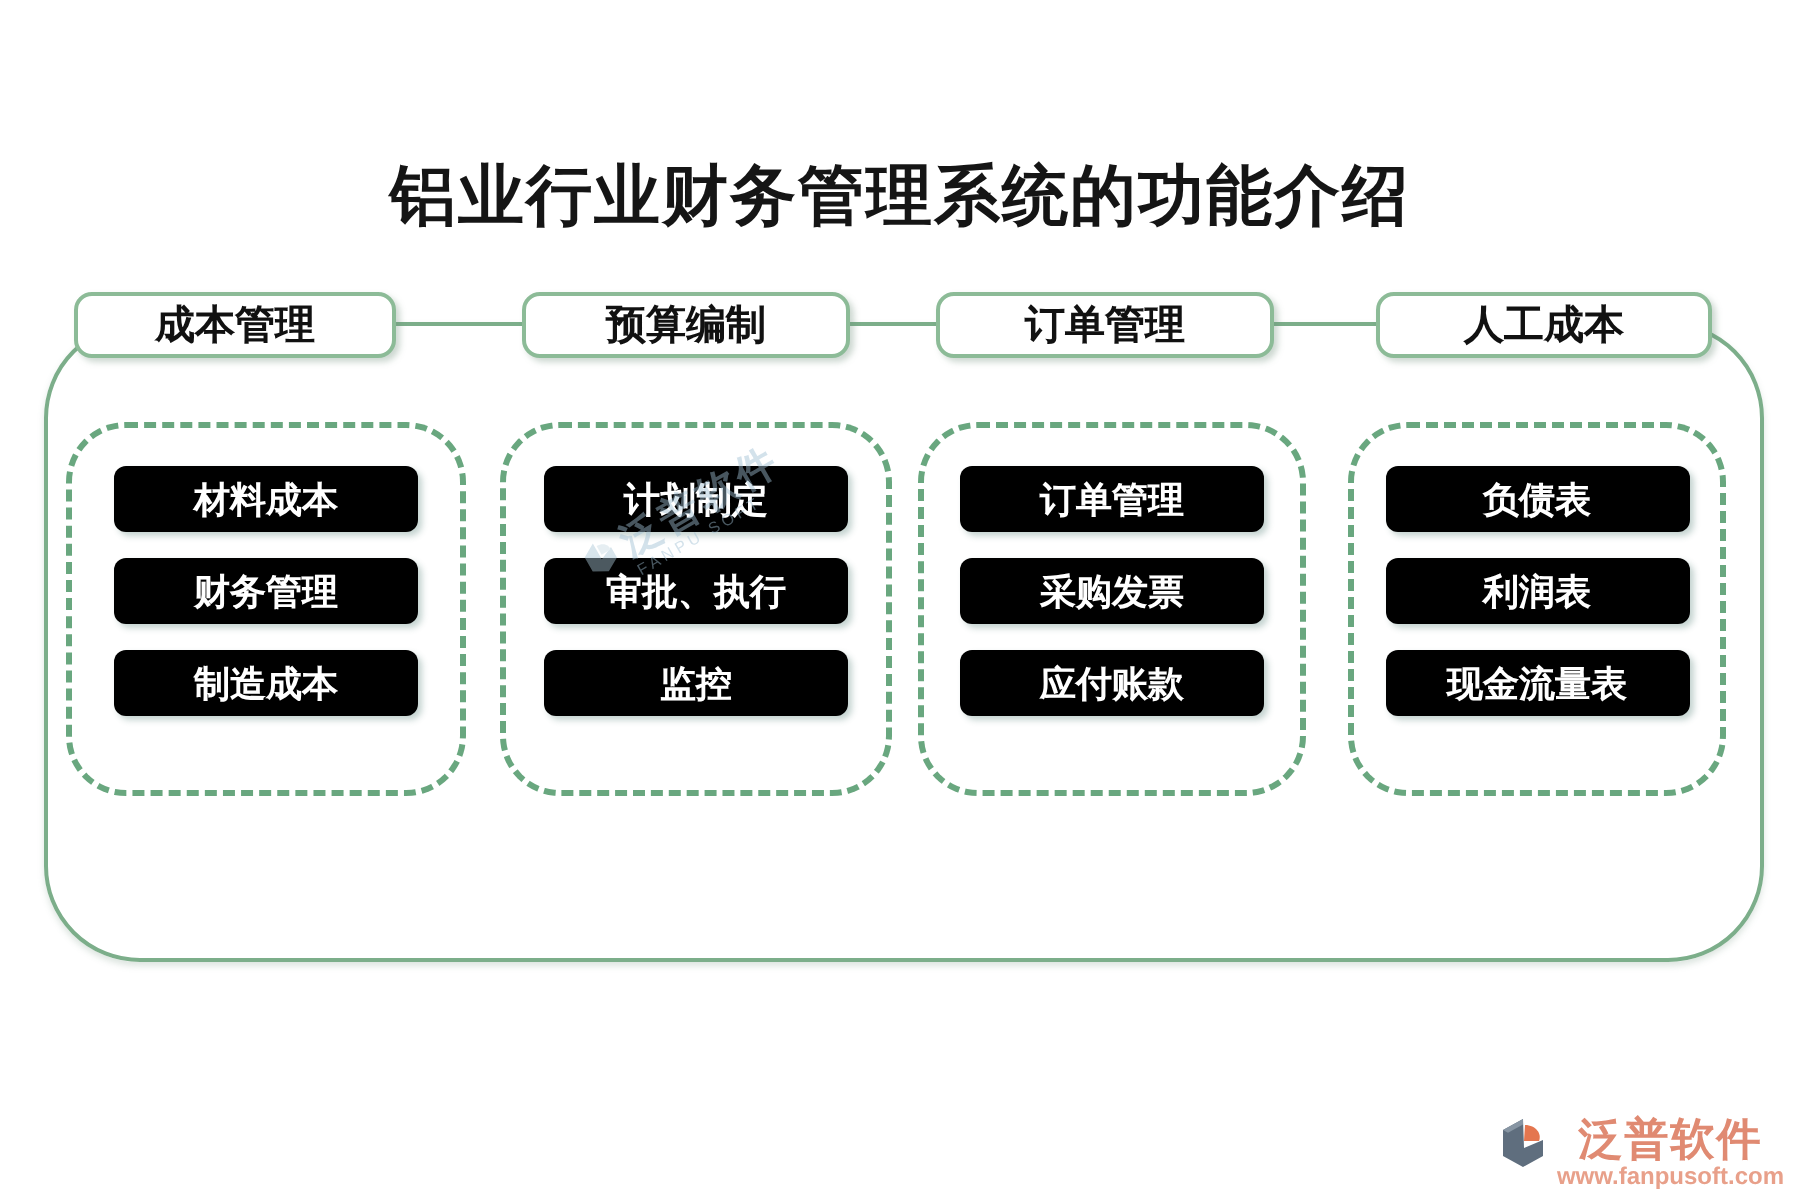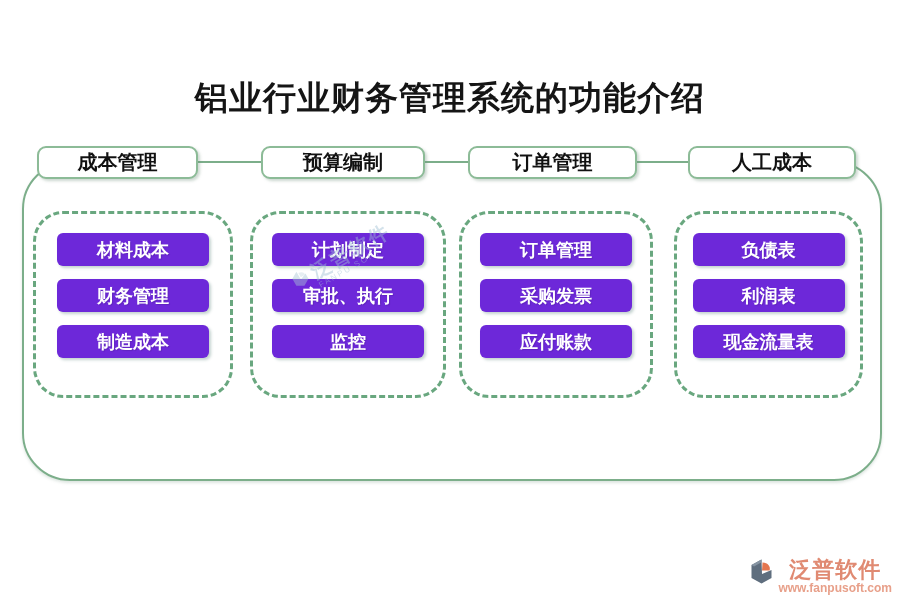--- a/index.html
+++ b/index.html
@@ -30,21 +30,21 @@
   .group{position:absolute;top:211px;height:187px;box-sizing:border-box;z-index:2;
          border:3px dashed #69a77f;border-radius:30px;
          display:flex;flex-direction:column;align-items:center;
          padding-top:19px;gap:13px;}
   #group-0{left:33px;width:200px;}
   #group-1{left:250px;width:196px;}
   #group-2{left:459px;width:194px;}
   #group-3{left:674px;width:189px;}
 
   
-  .feature{width:152px;height:33px;flex:0 0 33px;background:#6d28d9;border-radius:6px;
+  .feature{width:152px;height:33px;flex:0 0 33px;background:#000000;border-radius:6px;
            box-shadow:2px 2px 3px rgba(60,110,100,.3);
            display:flex;align-items:center;justify-content:center;
            font-size:18px;font-weight:bold;color:#ffffff;
            text-shadow:1px 1px 1px rgba(0,0,0,.12);}
 
   
   #watermark{position:absolute;left:288px;top:246px;z-index:4;opacity:.45;
              transform:rotate(-30deg);color:#9fbfd3;pointer-events:none;
              display:flex;align-items:flex-start;gap:4px;}
   #watermark .wm-text{font-size:20px;font-weight:bold;letter-spacing:2px;line-height:20px;}

